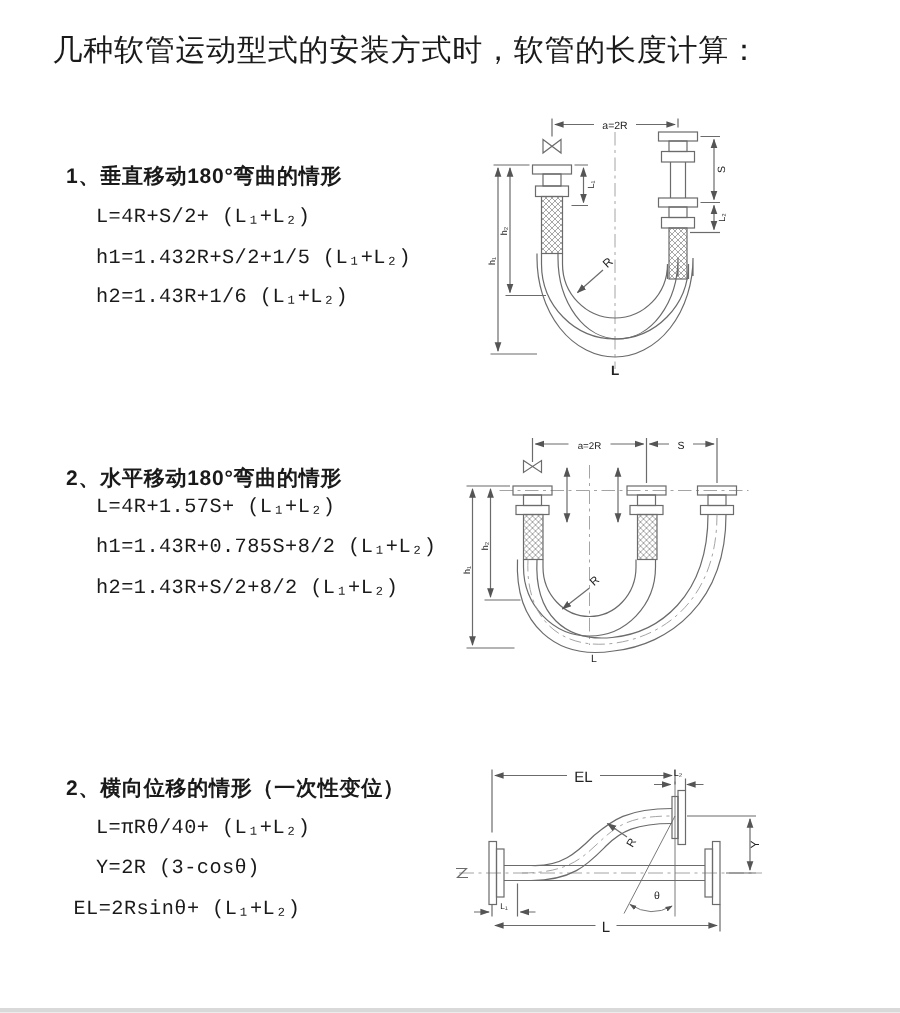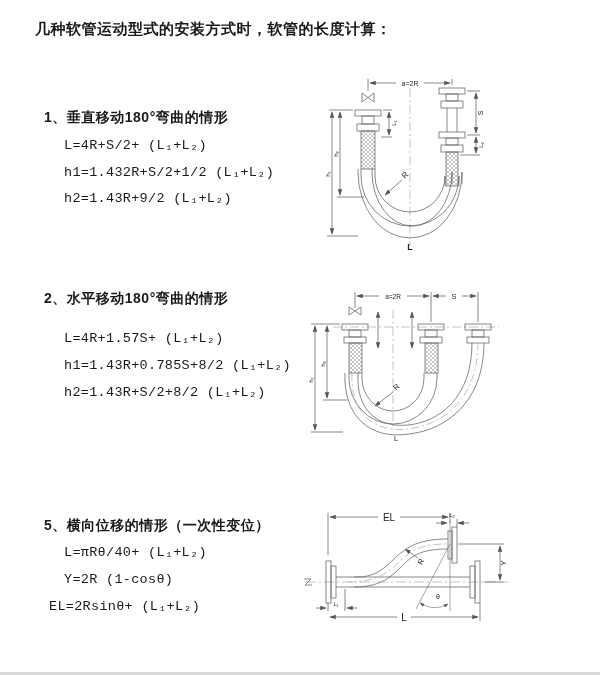--- a/index.html
+++ b/index.html
@@ -1,43 +1,43 @@
 <!DOCTYPE html>
 <html><head>
 <meta charset="utf-8">
 <style>
   html,body{margin:0;padding:0;background:#ffffff;}
   body{width:600px;height:675px;position:relative;overflow:hidden;
        font-family:"Liberation Sans",sans-serif;color:#1a1a1a;}
   .abs{position:absolute;white-space:nowrap;}
-  .doc-title{font-size:15px;font-weight:700;letter-spacing:0.5px;}
+  .doc-title{font-size:20px;font-weight:400;letter-spacing:0.5px;}
   .sec-heading{font-size:14px;font-weight:700;letter-spacing:0.5px;text-align:center;}
   .formula{font-size:13.5px;font-weight:400;letter-spacing:0.3px;font-family:Liberation Mono, monospace;}
   svg.diag{position:absolute;}
   svg.diag text{font-family:"Liberation Sans",sans-serif;fill:#222;stroke:none;}
   .page-edge{position:absolute;left:0;bottom:0;width:600px;height:3px;background:#d9d9d9;}
 </style>
 </head>
 <body>
 
 <div class="abs doc-title" style="left:35px;top:20px">几种软管运动型式的安装方式时，软管的长度计算：</div>
 
 <div class="abs sec-heading" style="left:44px;top:109px">1、垂直移动180°弯曲的情形</div>
 <div class="abs formula" style="left:64px;top:138px">L=4R+S/2+ (L₁+L₂)</div>
-<div class="abs formula" style="left:64px;top:165px">h1=1.432R+S/2+1/2 (L₁+L₂)</div>
-<div class="abs formula" style="left:64px;top:191px">h2=1.43R+9/2 (L₁+L₂)</div>
-
-<div class="abs sec-heading" style="left:44px;top:290px">2、水平移动180°弯曲的情形</div>
+<div class="abs formula" style="left:64px;top:165px">h1=1.432R+S/2+1/5 (L₁+L₂)</div>
+<div class="abs formula" style="left:64px;top:191px">h2=1.43R+1/6 (L₁+L₂)</div>
+
+<div class="abs sec-heading" style="left:44px;top:310px">2、水平移动180°弯曲的情形</div>
 <div class="abs formula" style="left:64px;top:331px">L=4R+1.57S+ (L₁+L₂)</div>
 <div class="abs formula" style="left:64px;top:358px">h1=1.43R+0.785S+8/2 (L₁+L₂)</div>
 <div class="abs formula" style="left:64px;top:385px">h2=1.43R+S/2+8/2 (L₁+L₂)</div>
 
-<div class="abs sec-heading" style="left:44px;top:517px">5、横向位移的情形（一次性变位）</div>
+<div class="abs sec-heading" style="left:44px;top:517px">2、横向位移的情形（一次性变位）</div>
 <div class="abs formula" style="left:64px;top:545px">L=πRθ/40+ (L₁+L₂)</div>
-<div class="abs formula" style="left:64px;top:572px">Y=2R (1-cosθ)</div>
+<div class="abs formula" style="left:64px;top:572px">Y=2R (3-cosθ)</div>
 <div class="abs formula" style="left:49px;top:599px">EL=2Rsinθ+ (L₁+L₂)</div>
 
 <svg class="diag" style="left:306px;top:66px" width="240" height="190" viewBox="0 0 240 190">
   <defs>
     <pattern id="hp1" width="4" height="4" patternUnits="userSpaceOnUse">
       <path d="M0,0 L4,4 M4,0 L0,4" stroke="#8a8a8a" stroke-width="0.5"></path>
     </pattern>
     <marker id="ar1" viewBox="0 0 10 10" refX="9" refY="5" markerWidth="8" markerHeight="8" orient="auto-start-reverse">
       <path d="M0,1.5 L10,5 L0,8.5 Z" fill="#555"></path>
     </marker>

